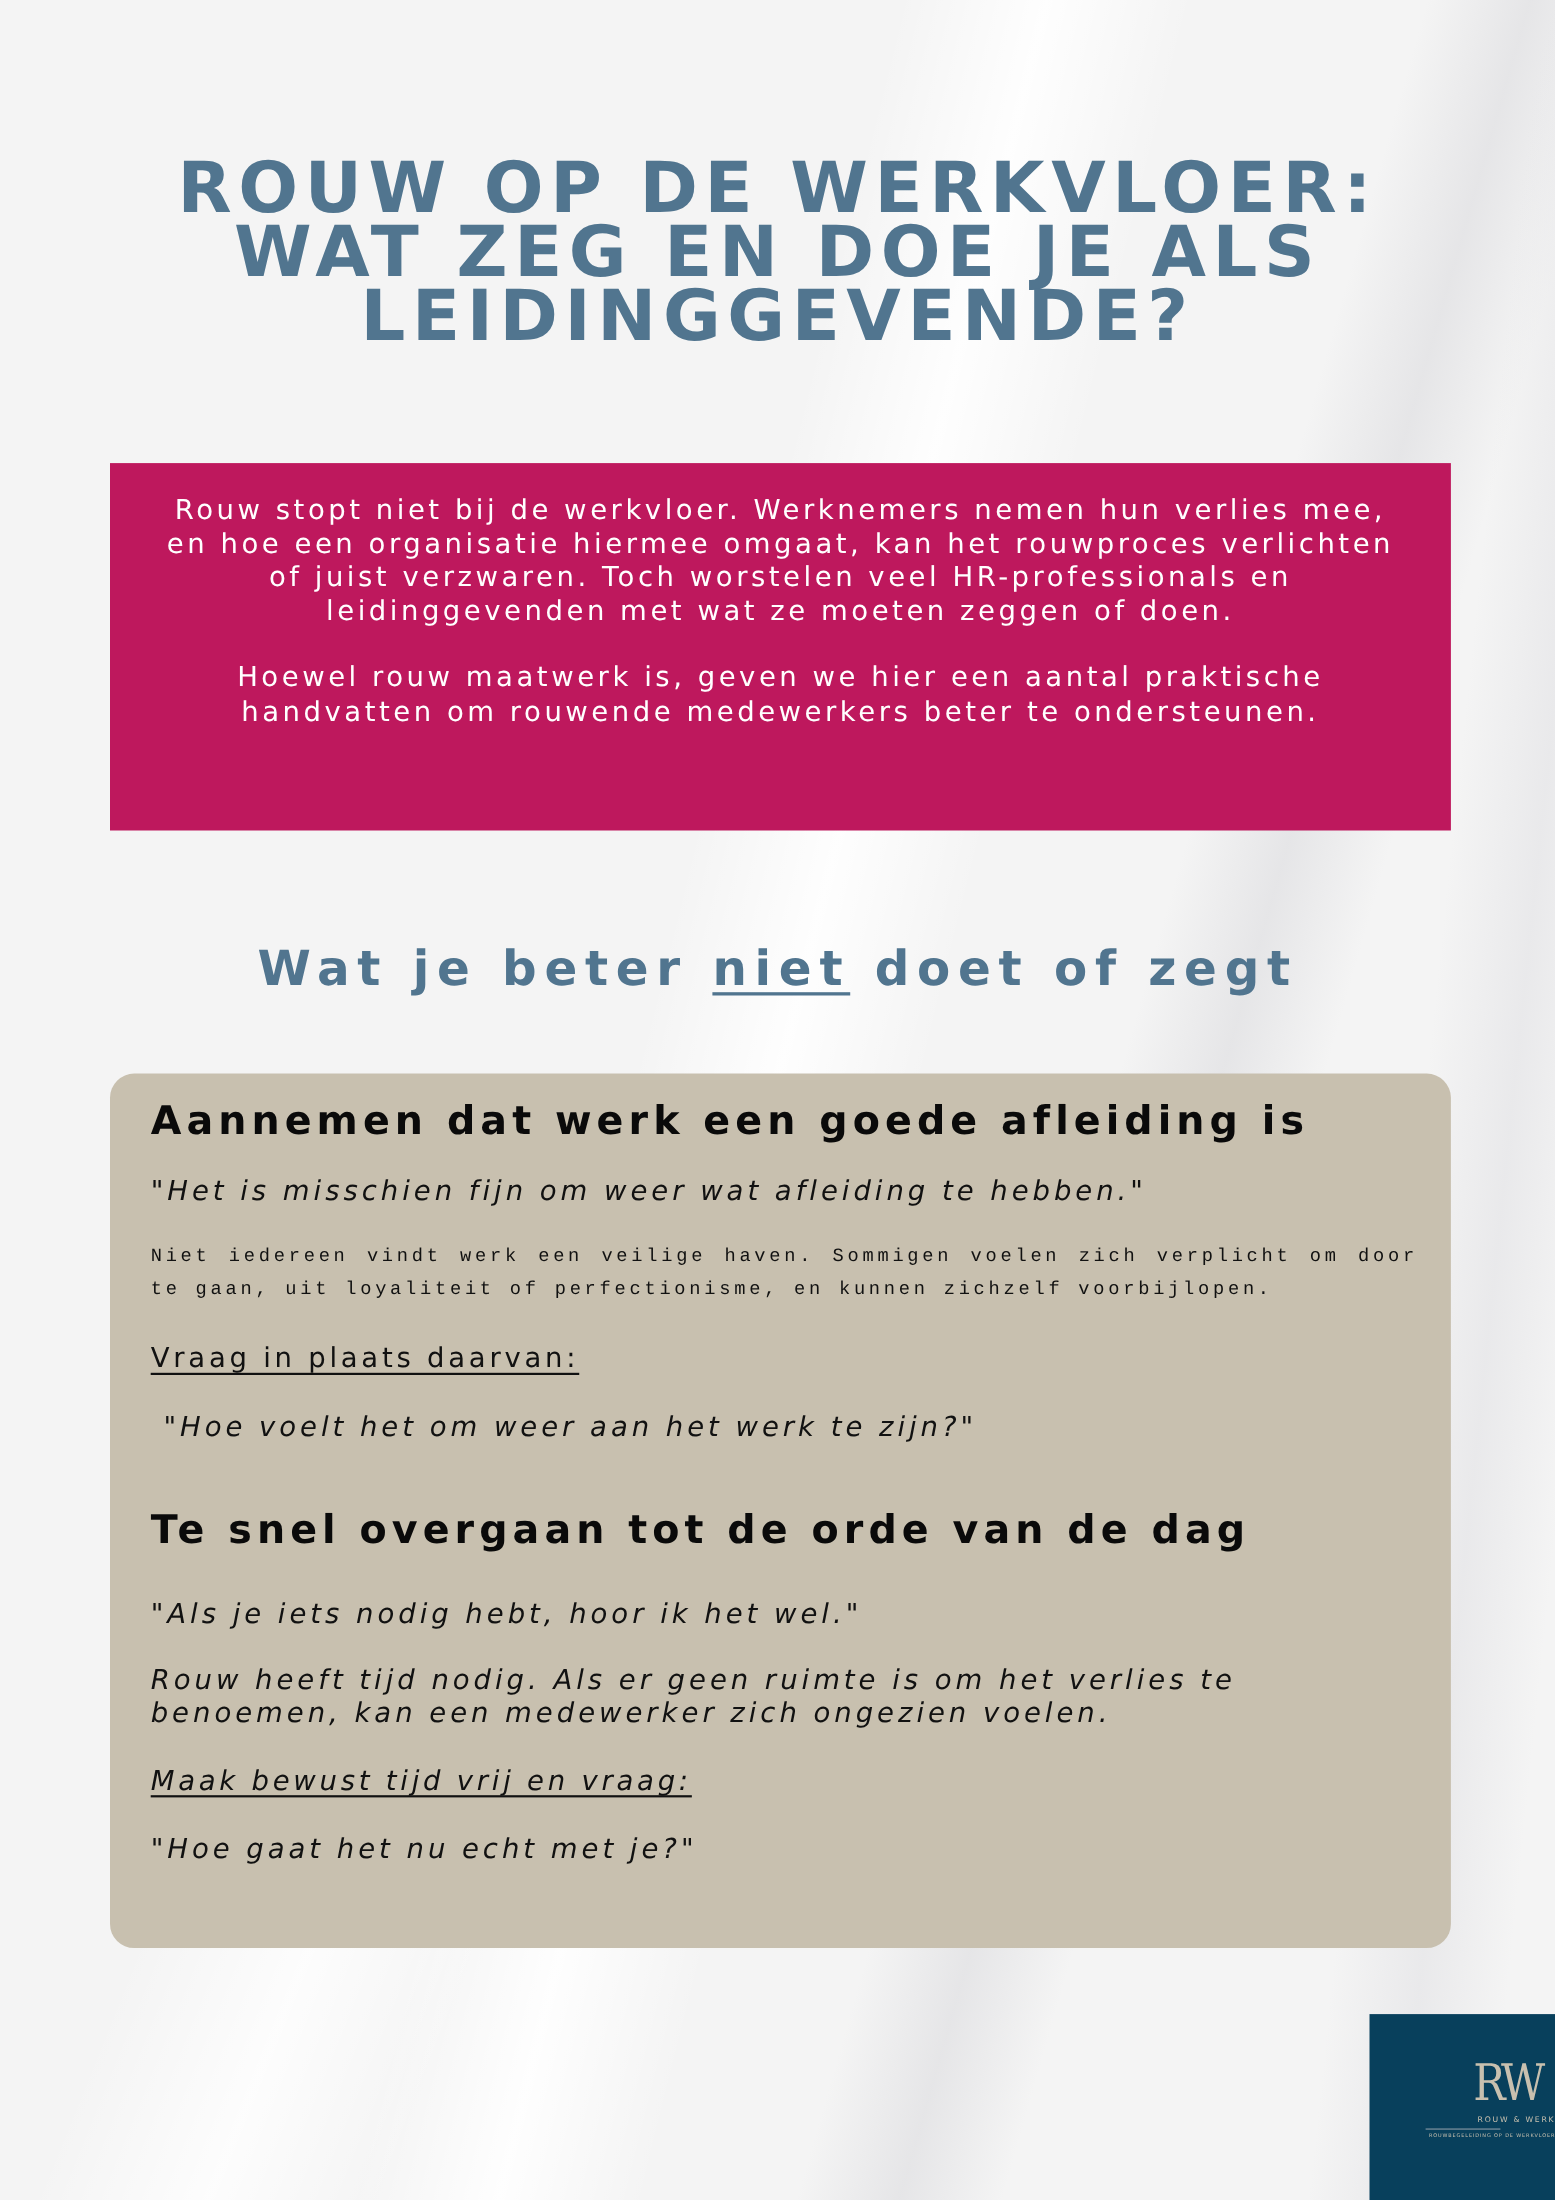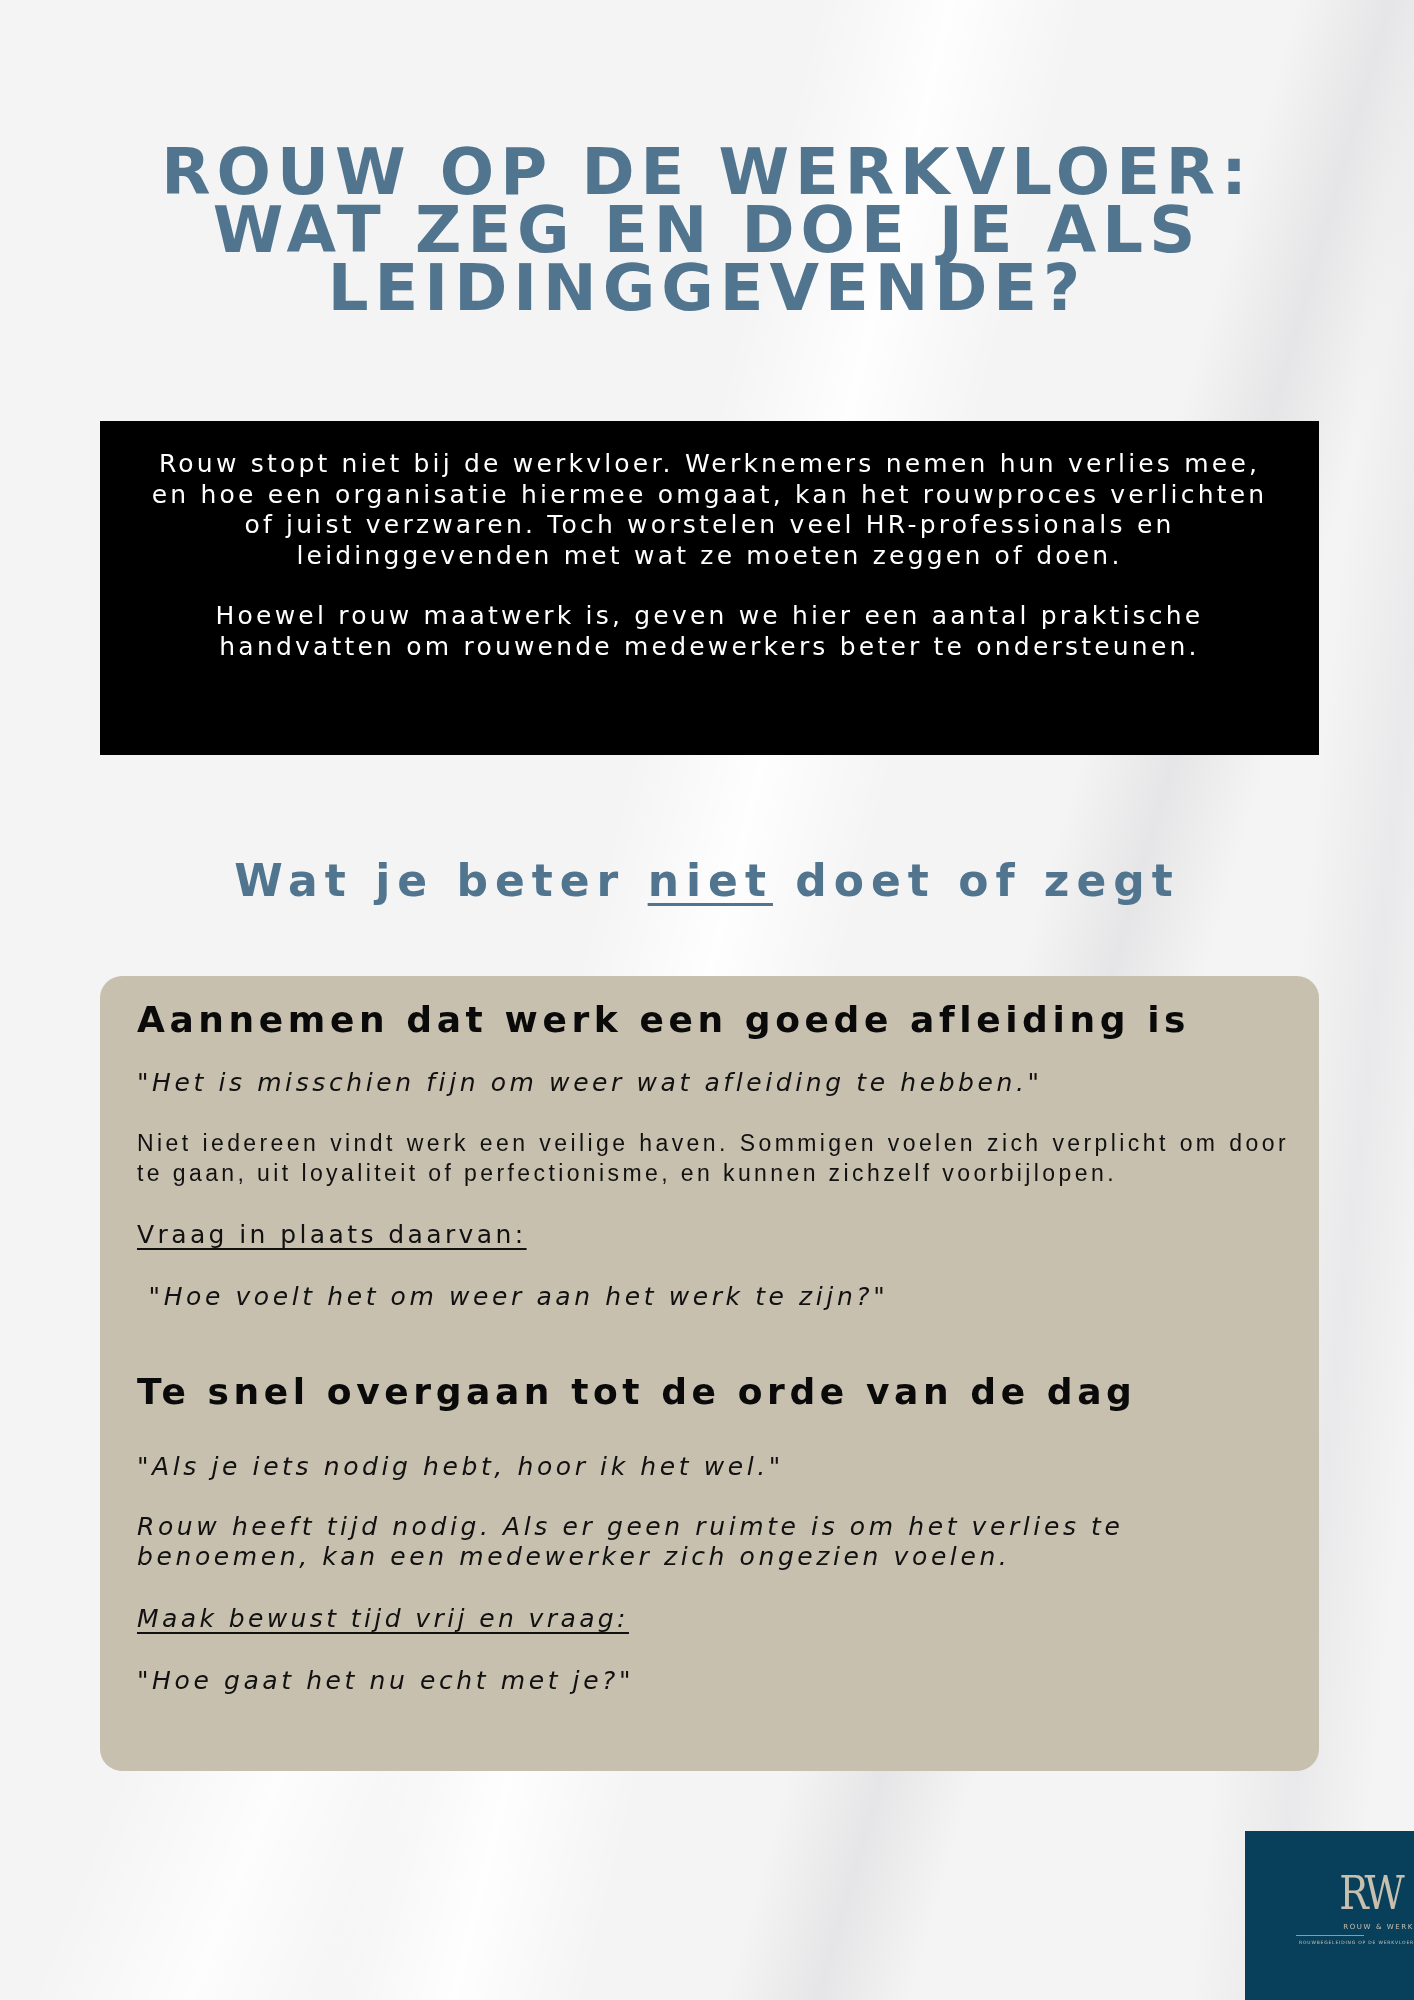--- a/index.html
+++ b/index.html
@@ -24,21 +24,21 @@
     font-family: "DejaVu Sans", sans-serif;
     font-weight: bold;
     font-size: 64px;
     line-height: 58px;
     letter-spacing: 6px;
   }
   .title span { display: block; }
 
   .intro {
     position: absolute; left: 100px; top: 421px; width: 1219px; height: 334px;
-    background: #000000;
+    background: #be185d;
     color: #ffffff;
     text-align: center;
     padding: 28px 40px 0 40px;
     font-family: "DejaVu Sans", sans-serif;
     font-weight: normal;
     font-size: 25px;
     line-height: 30.5px;
     letter-spacing: 3.2px;
   }
   .intro p + p { margin-top: 30px; }
@@ -71,22 +71,22 @@
     color: #0a0a0a;
   }
   .card .quote {
     font-family: "DejaVu Sans", sans-serif;
     font-style: italic;
     font-size: 25px;
     line-height: 30px;
     letter-spacing: 3.6px;
   }
   .card .body {
-    font-family: Liberation Sans, sans-serif;
-    font-size: 23px;
+    font-family: Liberation Mono, monospace;
+    font-size: 17px;
     line-height: 30px;
     letter-spacing: 3.4px;
   }
   .card .body.justify { text-align: justify; text-align-last: left; }
   .card .label {
     font-family: "DejaVu Sans", sans-serif;
     font-size: 25px;
     line-height: 30px;
     letter-spacing: 3.4px;
     text-decoration: underline;

